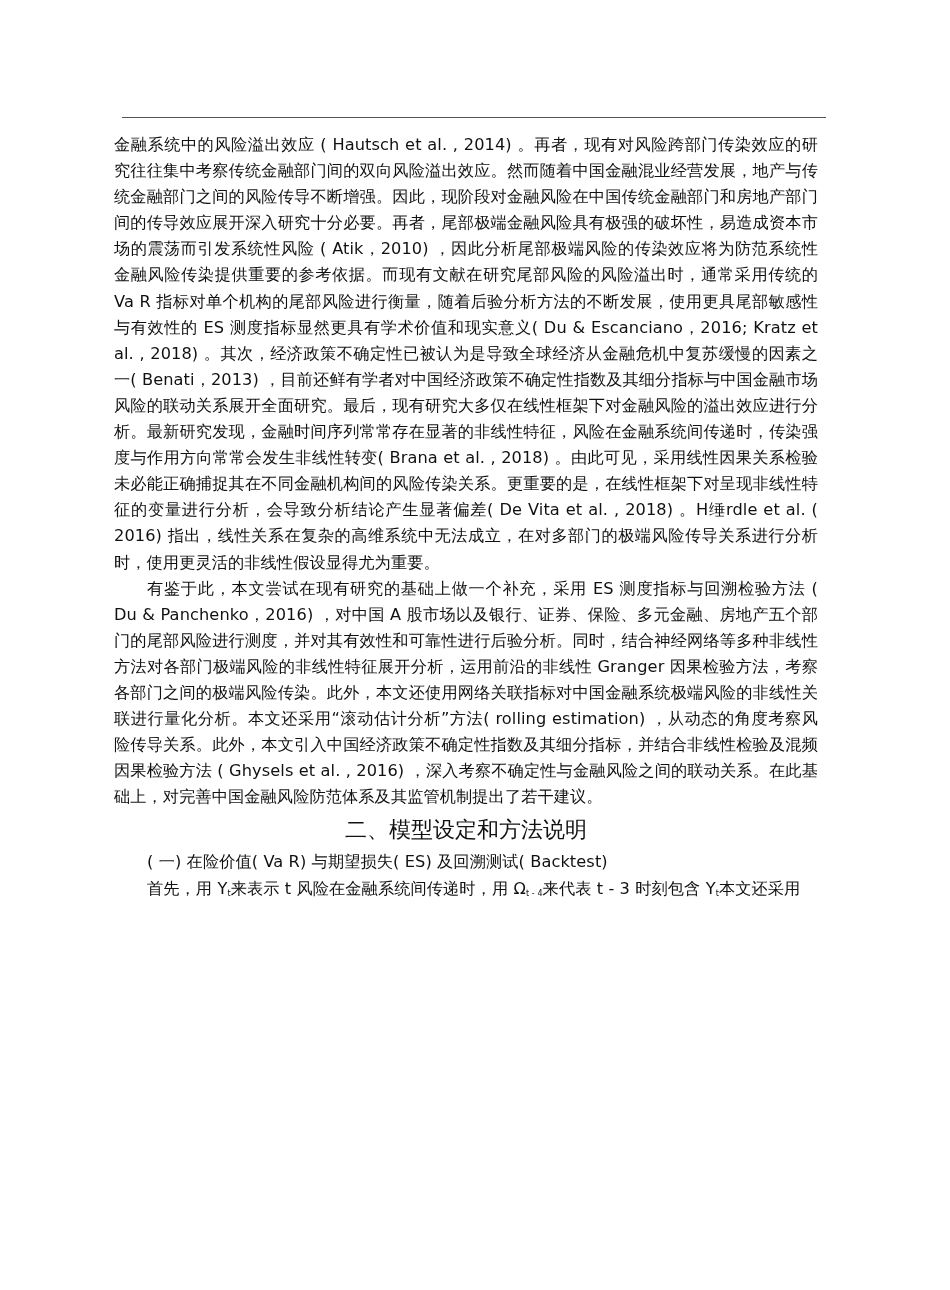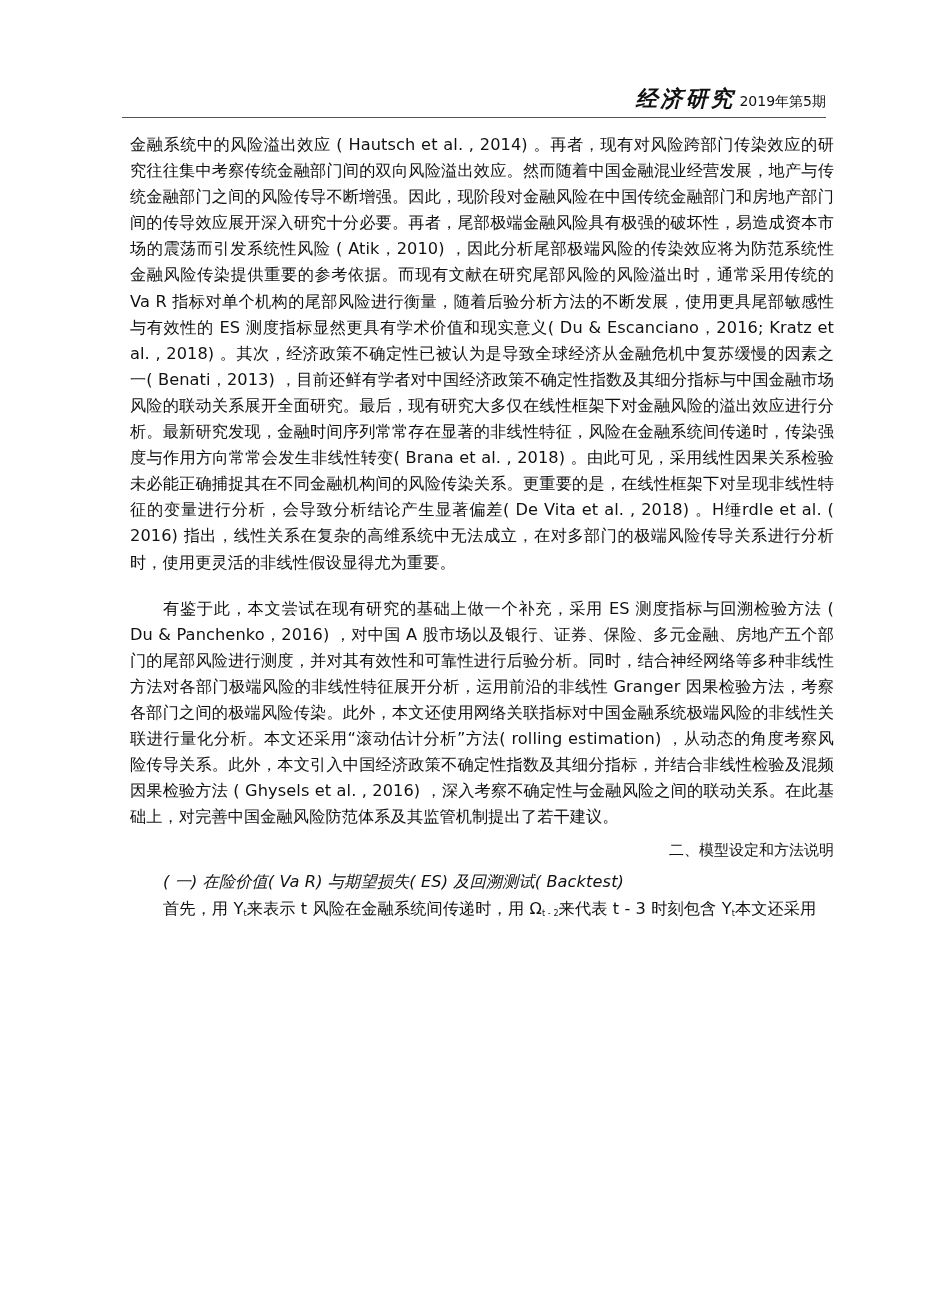--- a/index.html
+++ b/index.html
@@ -4,39 +4,35 @@
 <style>
   html, body { margin: 0; padding: 0; background: #ffffff; }
   body { width: 950px; height: 1290px; position: relative; overflow: hidden;
          font-family: "DejaVu Sans", "Liberation Sans", sans-serif; color: #111; }
   .header { position: absolute; left: 122px; top: 88px; width: 704px; height: 30px; }
   .header-rule { position: absolute; left: 0; right: 0; bottom: 0; height: 1px; background: #555; }
   .journal { position: absolute; right: 0; bottom: 4px; display: flex; align-items: baseline; }
   .journal-logo { font-family: "DejaVu Serif", serif; font-weight: bold; font-style: italic;
                   font-size: 22px; letter-spacing: 3px; color: #111; margin-right: 4px; }
   .journal-issue { font-size: 14px; color: #111; }
-  .content { position: absolute; left: 130px; top: 132px; width: 704px; }
+  .content { position: absolute; left: 114px; top: 132px; width: 704px; }
   p { margin: 0; font-size: 16.2px; line-height: 26.1px; text-align: justify; text-justify: inter-character; letter-spacing: 0.1px; }
-  p.indent { text-indent: 33px; margin-top: 20px; }
-  .section-title { text-align: right; font-size: 15px; margin: 6px 0 5px 0; line-height: 28px; }
-  .sub-title { text-indent: 33px; text-align: left; font-style: italic; }
+  p.indent { text-indent: 33px; }
+  .section-title { text-align: center; font-size: 22px; margin: 6px 0 5px 0; line-height: 28px; }
+  .sub-title { text-indent: 33px; text-align: left; }
   .wrapped { padding-left: 33px; text-indent: 0; text-align: left; }
   .noindent-left { margin-left: -2px; text-align: left; }
   sub { font-size: 8px; vertical-align: -2px; }
 </style>
 </head>
 <body>
 
 <div class="header">
-  <div class="journal">
-    <span class="journal-logo">经济研究</span>
-    <span class="journal-issue">2019年第5期</span>
-  </div>
   <div class="header-rule"></div>
 </div>
 
 <div class="content">
   <p>金融系统中的风险溢出效应 ( Hautsch et al. , 2014) 。再者，现有对风险跨部门传染效应的研究往往集中考察传统金融部门间的双向风险溢出效应。然而随着中国金融混业经营发展，地产与传统金融部门之间的风险传导不断增强。因此，现阶段对金融风险在中国传统金融部门和房地产部门间的传导效应展开深入研究十分必要。再者，尾部极端金融风险具有极强的破坏性，易造成资本市场的震荡而引发系统性风险 ( Atik，2010) ，因此分析尾部极端风险的传染效应将为防范系统性金融风险传染提供重要的参考依据。而现有文献在研究尾部风险的风险溢出时，通常采用传统的 Va R 指标对单个机构的尾部风险进行衡量，随着后验分析方法的不断发展，使用更具尾部敏感性与有效性的 ES 测度指标显然更具有学术价值和现实意义( Du &amp; Escanciano，2016; Kratz et al. , 2018) 。其次，经济政策不确定性已被认为是导致全球经济从金融危机中复苏缓慢的因素之一( Benati，2013) ，目前还鲜有学者对中国经济政策不确定性指数及其细分指标与中国金融市场风险的联动关系展开全面研究。最后，现有研究大多仅在线性框架下对金融风险的溢出效应进行分析。最新研究发现，金融时间序列常常存在显著的非线性特征，风险在金融系统间传递时，传染强度与作用方向常常会发生非线性转变( Brana et al. , 2018) 。由此可见，采用线性因果关系检验未必能正确捕捉其在不同金融机构间的风险传染关系。更重要的是，在线性框架下对呈现非线性特征的变量进行分析，会导致分析结论产生显著偏差( De Vita et al. , 2018) 。H缍rdle et al. ( 2016) 指出，线性关系在复杂的高维系统中无法成立，在对多部门的极端风险传导关系进行分析时，使用更灵活的非线性假设显得尤为重要。</p>
   <p class="indent">有鉴于此，本文尝试在现有研究的基础上做一个补充，采用 ES 测度指标与回溯检验方法 ( Du &amp; Panchenko，2016) ，对中国 A 股市场以及银行、证券、保险、多元金融、房地产五个部门的尾部风险进行测度，并对其有效性和可靠性进行后验分析。同时，结合神经网络等多种非线性方法对各部门极端风险的非线性特征展开分析，运用前沿的非线性 Granger 因果检验方法，考察各部门之间的极端风险传染。此外，本文还使用网络关联指标对中国金融系统极端风险的非线性关联进行量化分析。本文还采用“滚动估计分析”方法( rolling estimation) ，从动态的角度考察风险传导关系。此外，本文引入中国经济政策不确定性指数及其细分指标，并结合非线性检验及混频因果检验方法 ( Ghysels et al. , 2016) ，深入考察不确定性与金融风险之间的联动关系。在此基础上，对完善中国金融风险防范体系及其监管机制提出了若干建议。</p>
   <div class="section-title">二、模型设定和方法说明</div>
   <p class="sub-title">( 一) 在险价值( Va R) 与期望损失( ES) 及回溯测试( Backtest)</p>
-  <p class="wrapped"><span>首先，用 Y</span><sub>t</sub><span>来表示 t 风险在金融系统间传递时，用 Ω</span><sub>t - 2</sub><span>来代表 t - 3 时刻包含 Y</span><sub>t</sub><span>本文还采用</span></p>
+  <p class="wrapped"><span>首先，用 Y</span><sub>t</sub><span>来表示 t 风险在金融系统间传递时，用 Ω</span><sub>t - 4</sub><span>来代表 t - 3 时刻包含 Y</span><sub>t</sub><span>本文还采用</span></p>
 </div>
 
 </body></html>

